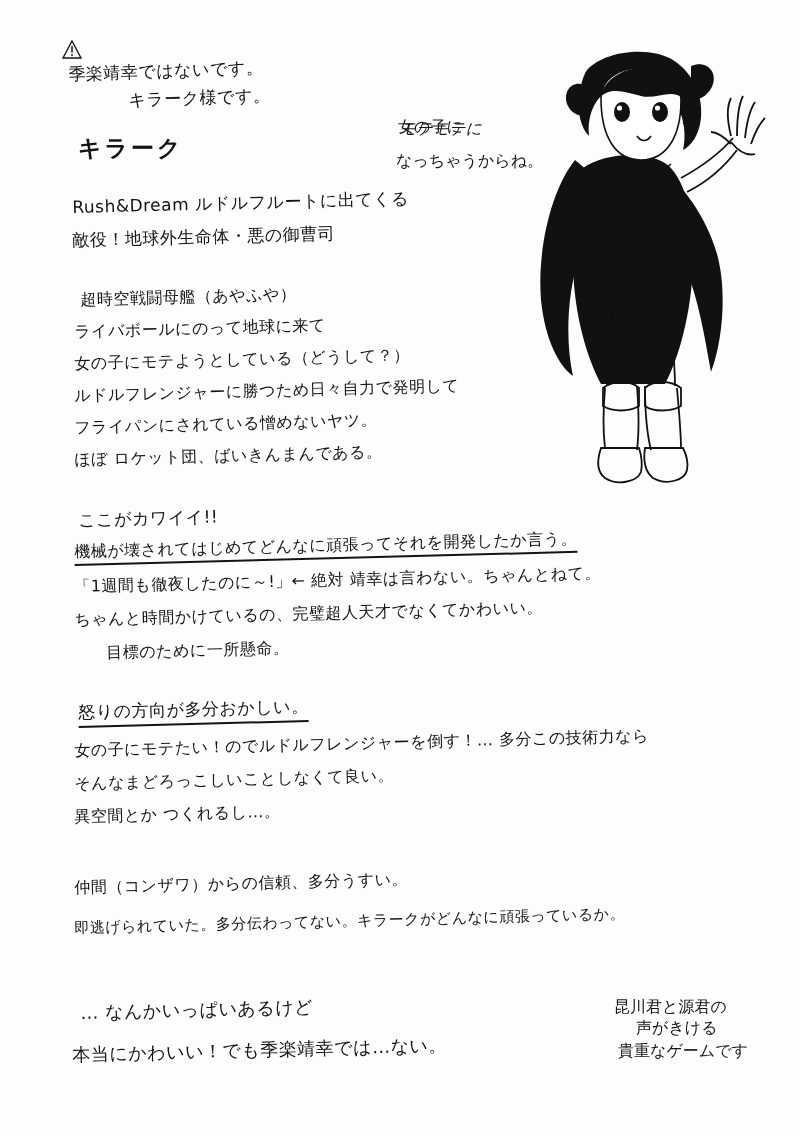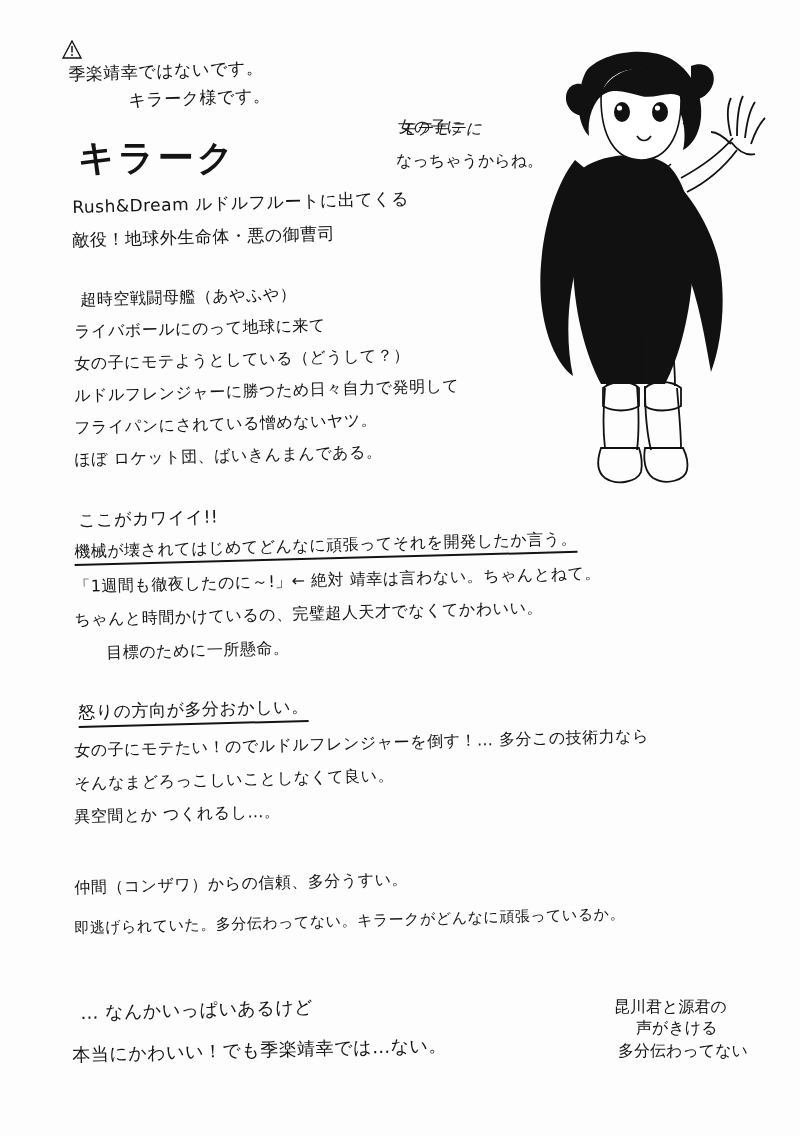--- a/index.html
+++ b/index.html
@@ -30,21 +30,21 @@
   }
   .hand {
     font-family: "DejaVu Sans", sans-serif;
     font-weight: 500;
   }
   .sz-12 { font-size: 12px; }
   .sz-15 { font-size: 15px; }
   .sz-16 { font-size: 16px; }
   .sz-17 { font-size: 17px; }
   .sz-18 { font-size: 18px; }
-  .sz-32 { font-size: 36px; font-weight: 700; letter-spacing: 3px; }
+  .sz-32 { font-size: 23px; font-weight: 700; letter-spacing: 3px; }
   .ul {
     border-bottom: 2px solid #141414;
     padding-bottom: 1px;
   }
   
   .warn {
     position: absolute;
     left: 62px;
     top: 40px;
     width: 20px;
@@ -203,15 +203,15 @@
   <div class="t hand sz-16 rot-3" style="left:74px; top:805px;">異空間とか つくれるし…。</div>
 
   <div class="t hand sz-16 rot-3" style="left:74px; top:876px;">仲間（コンザワ）からの信頼、多分うすい。</div>
   <div class="t hand sz-15 rot-3" style="left:74px; top:918px;">即逃げられていた。多分伝わってない。キラークがどんなに頑張っているか。</div>
 
   <div class="t hand sz-18 rot-3" style="left:80px; top:1000px;">… なんかいっぱいあるけど</div>
   <div class="t hand sz-18 rot-3" style="left:72px; top:1042px;">本当にかわいい！でも季楽靖幸では…ない。</div>
 
   <div class="note-small sz-12" style="left:614px; top:996px;">昆川君と源君の</div>
   <div class="note-small sz-12" style="left:636px; top:1018px;font-family:Liberation Mono, monospace;">声がきける</div>
-  <div class="note-small sz-12" style="left:618px; top:1040px;">多分伝わってない</div>
+  <div class="note-small sz-12" style="left:618px; top:1040px;">貴重なゲームです</div>
 
 </div>
 
 </body></html>

